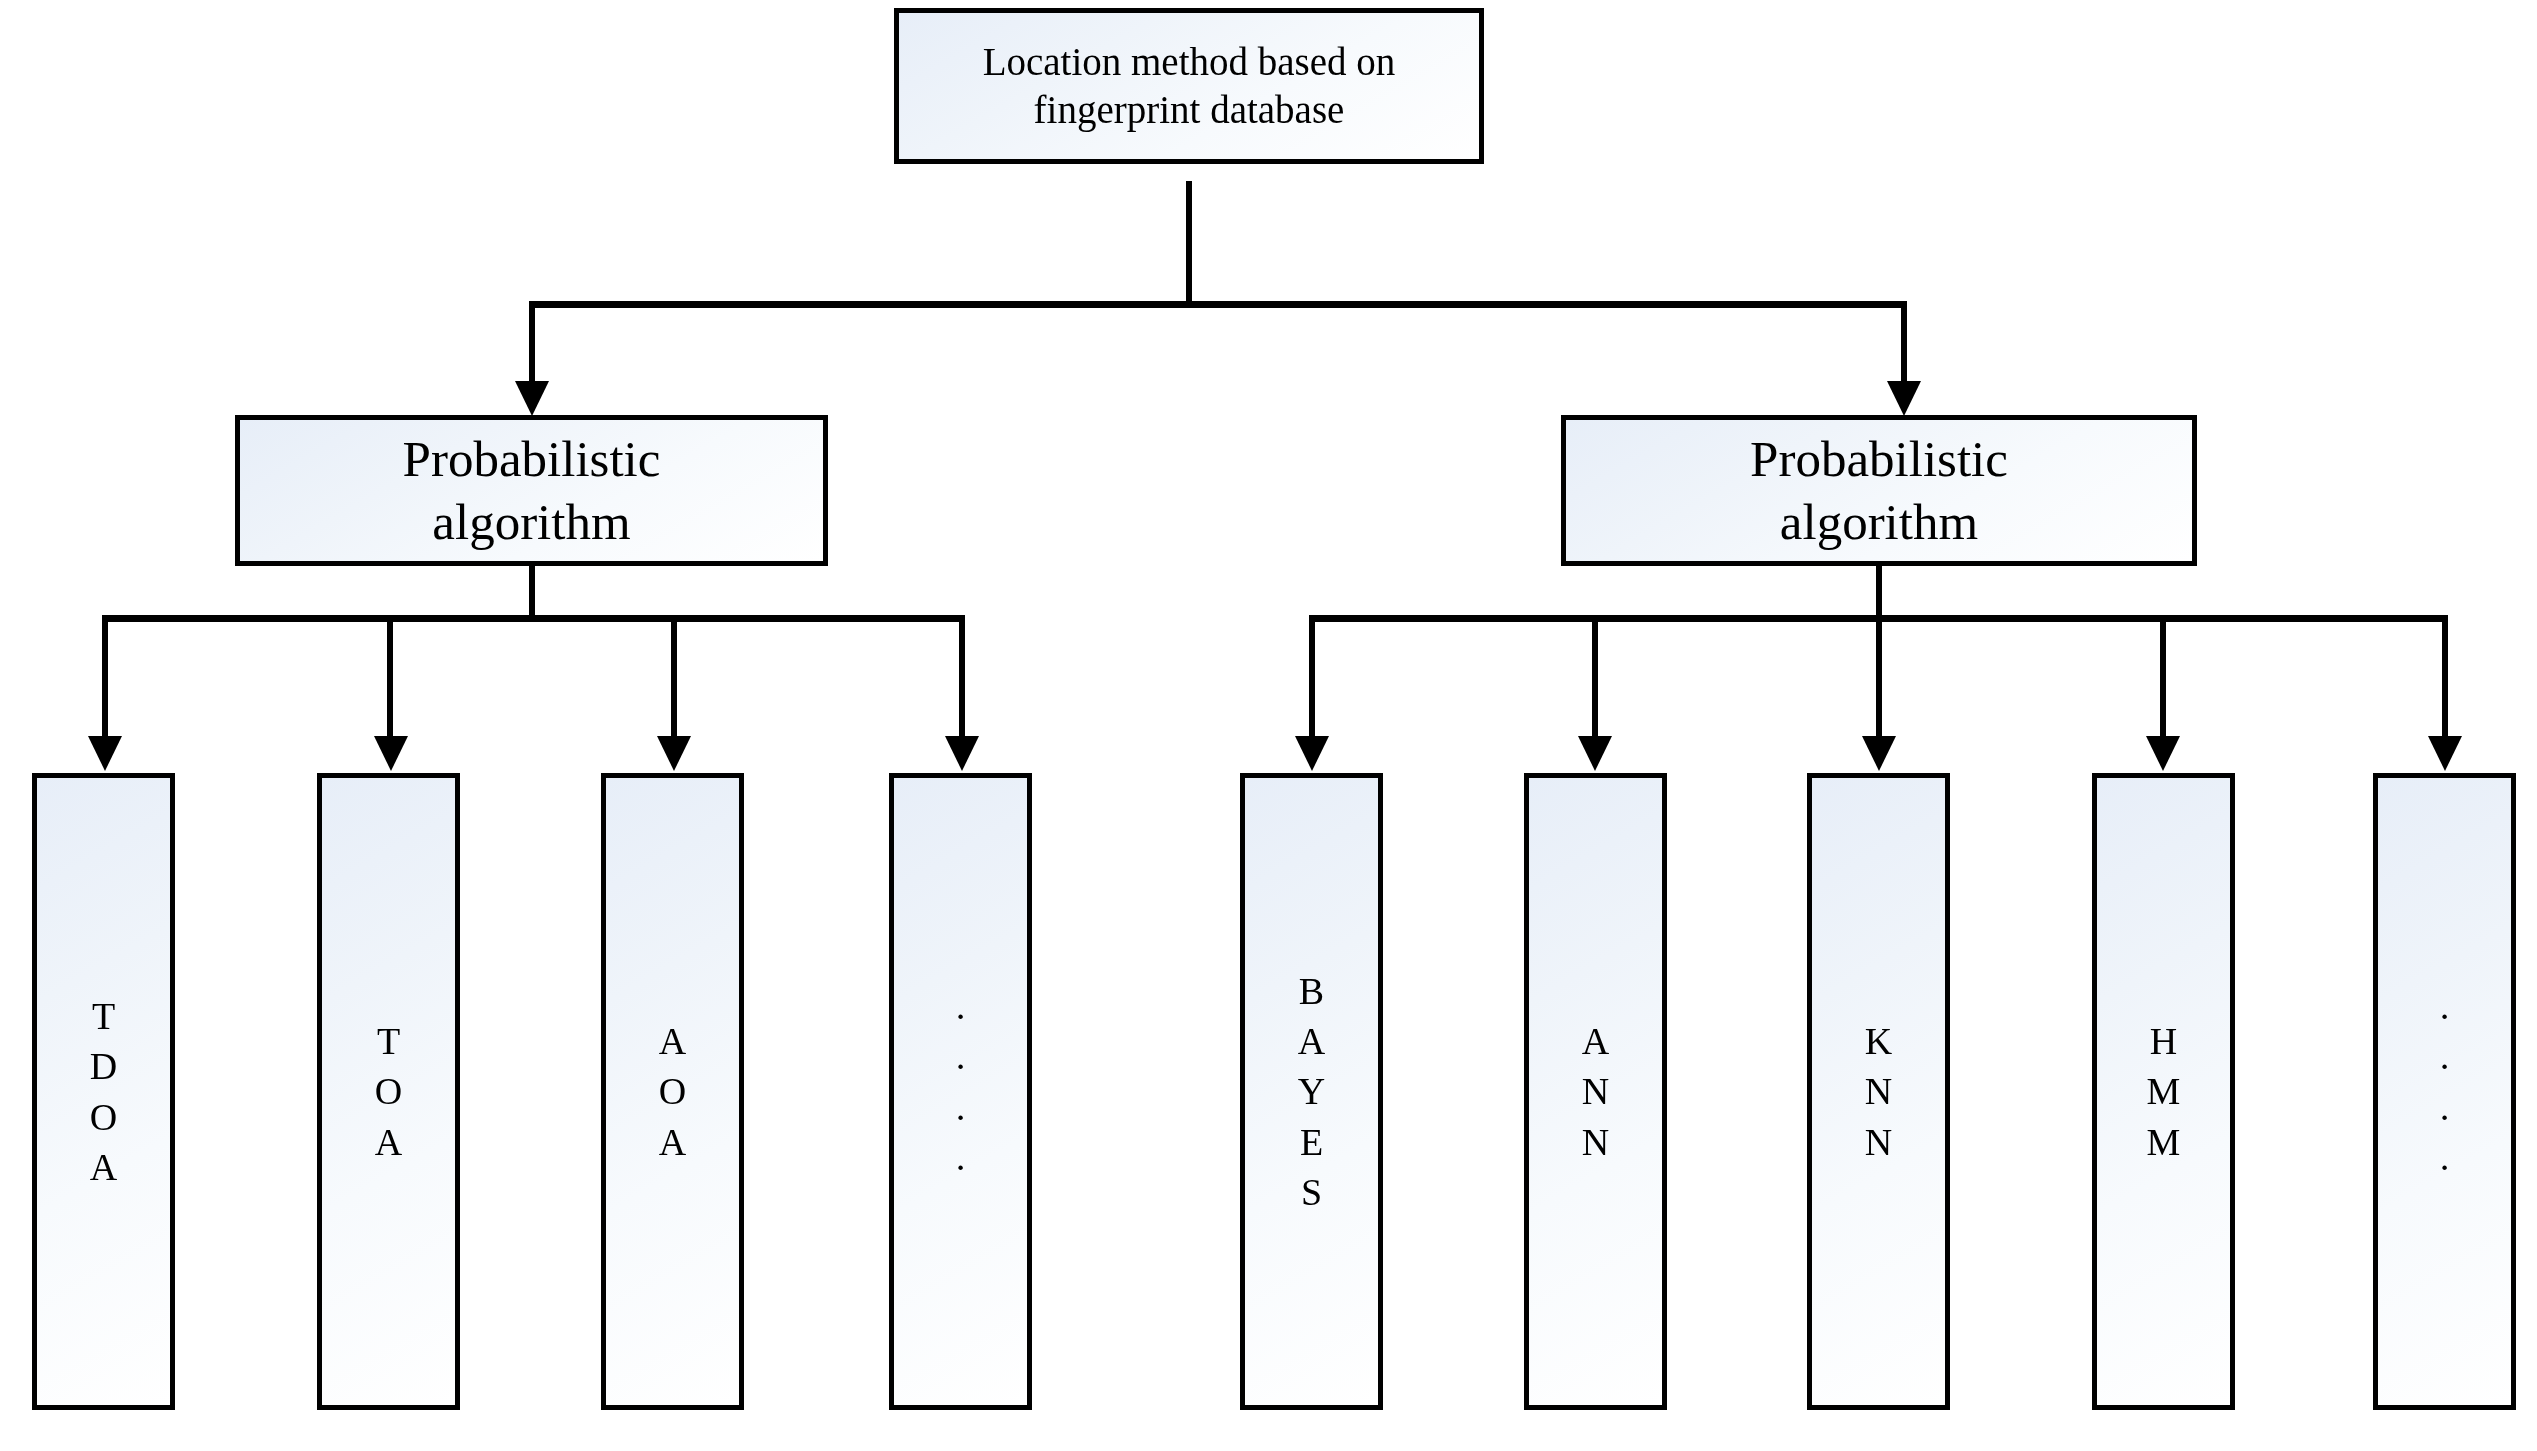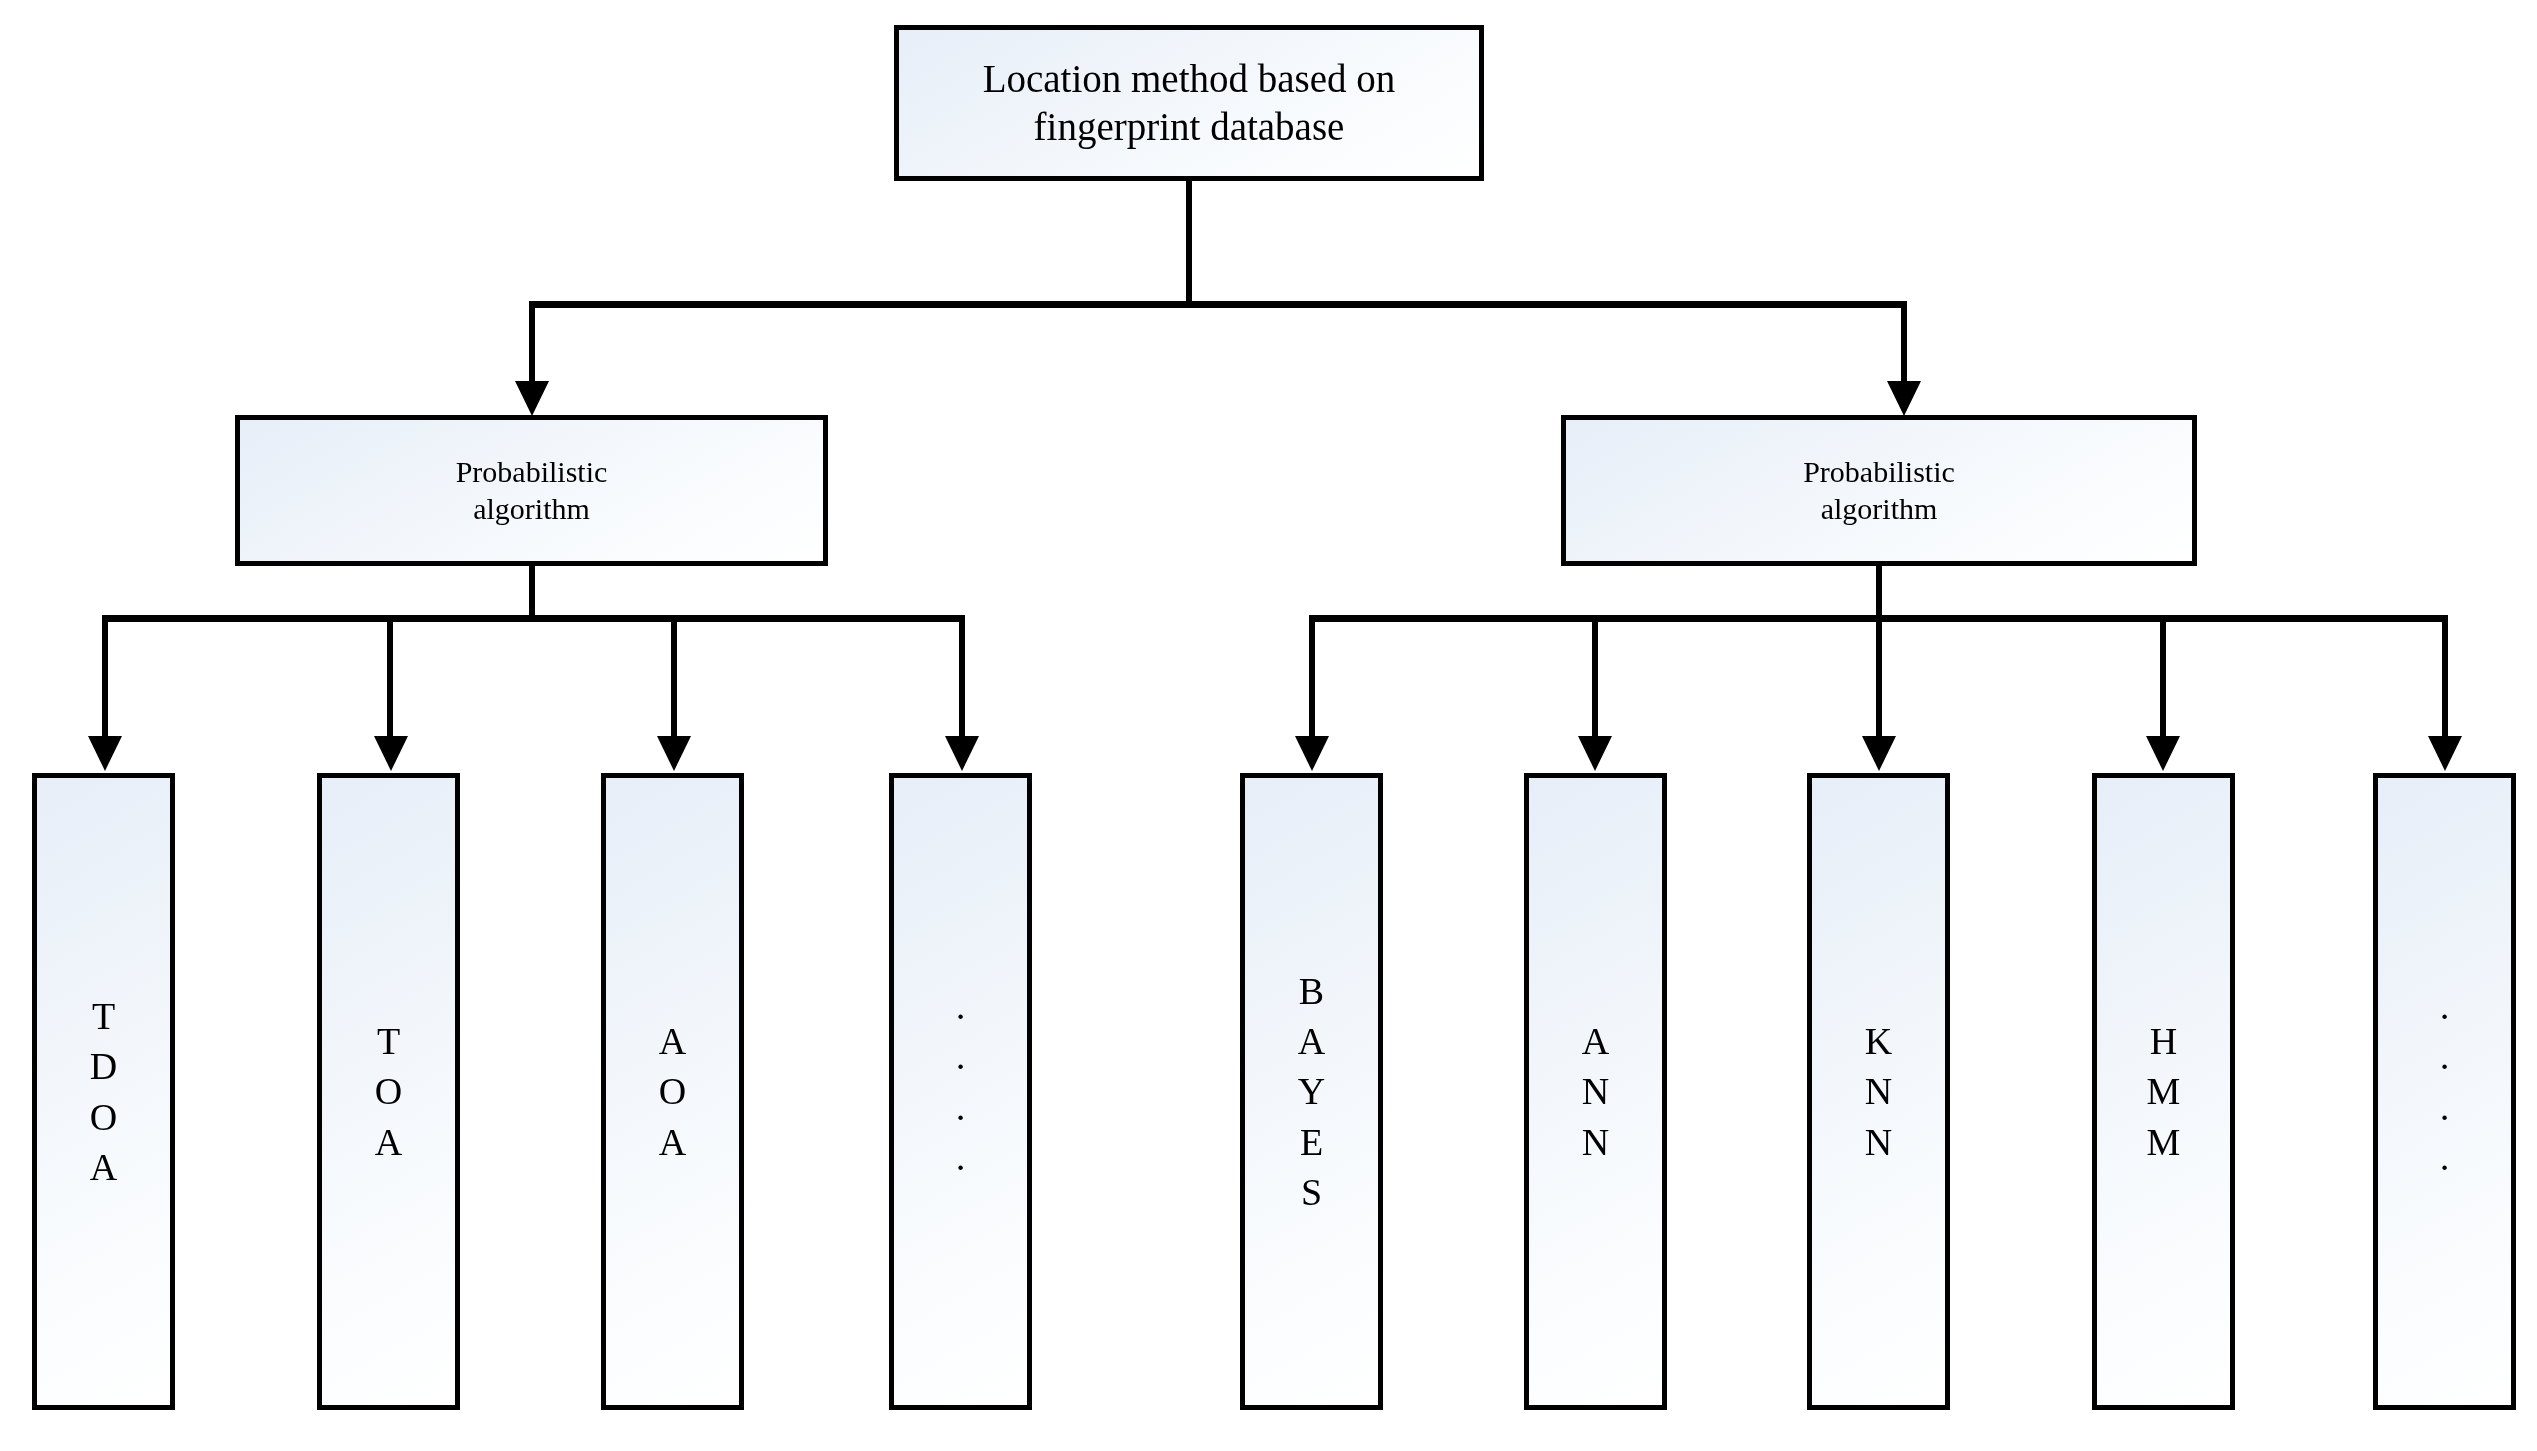--- a/index.html
+++ b/index.html
@@ -17,25 +17,25 @@
     color:#000;
   }
   .node .label{
     text-align:center;
     line-height:1.22;
     font-family:"Liberation Serif",serif;
     white-space:pre-line;
   }
 
   
-  #root-node{left:894px;top:25px;width:590px;height:156px;}
+  #root-node{left:894px;top:8px;width:590px;height:156px;}
   #root-node .label{font-size:39px;}
 
   
-  .mid-node .label{font-size:30px;}
+  .mid-node .label{font-size:51px;}
   #mid-left{left:235px;top:415px;width:593px;height:151px;}
   #mid-right{left:1561px;top:415px;width:636px;height:151px;}
 
   
   .leaf{align-items:flex-start;justify-content:center;}
   .leaf .stack{
     display:flex;
     flex-direction:column;
     align-items:center;
     justify-content:center;

